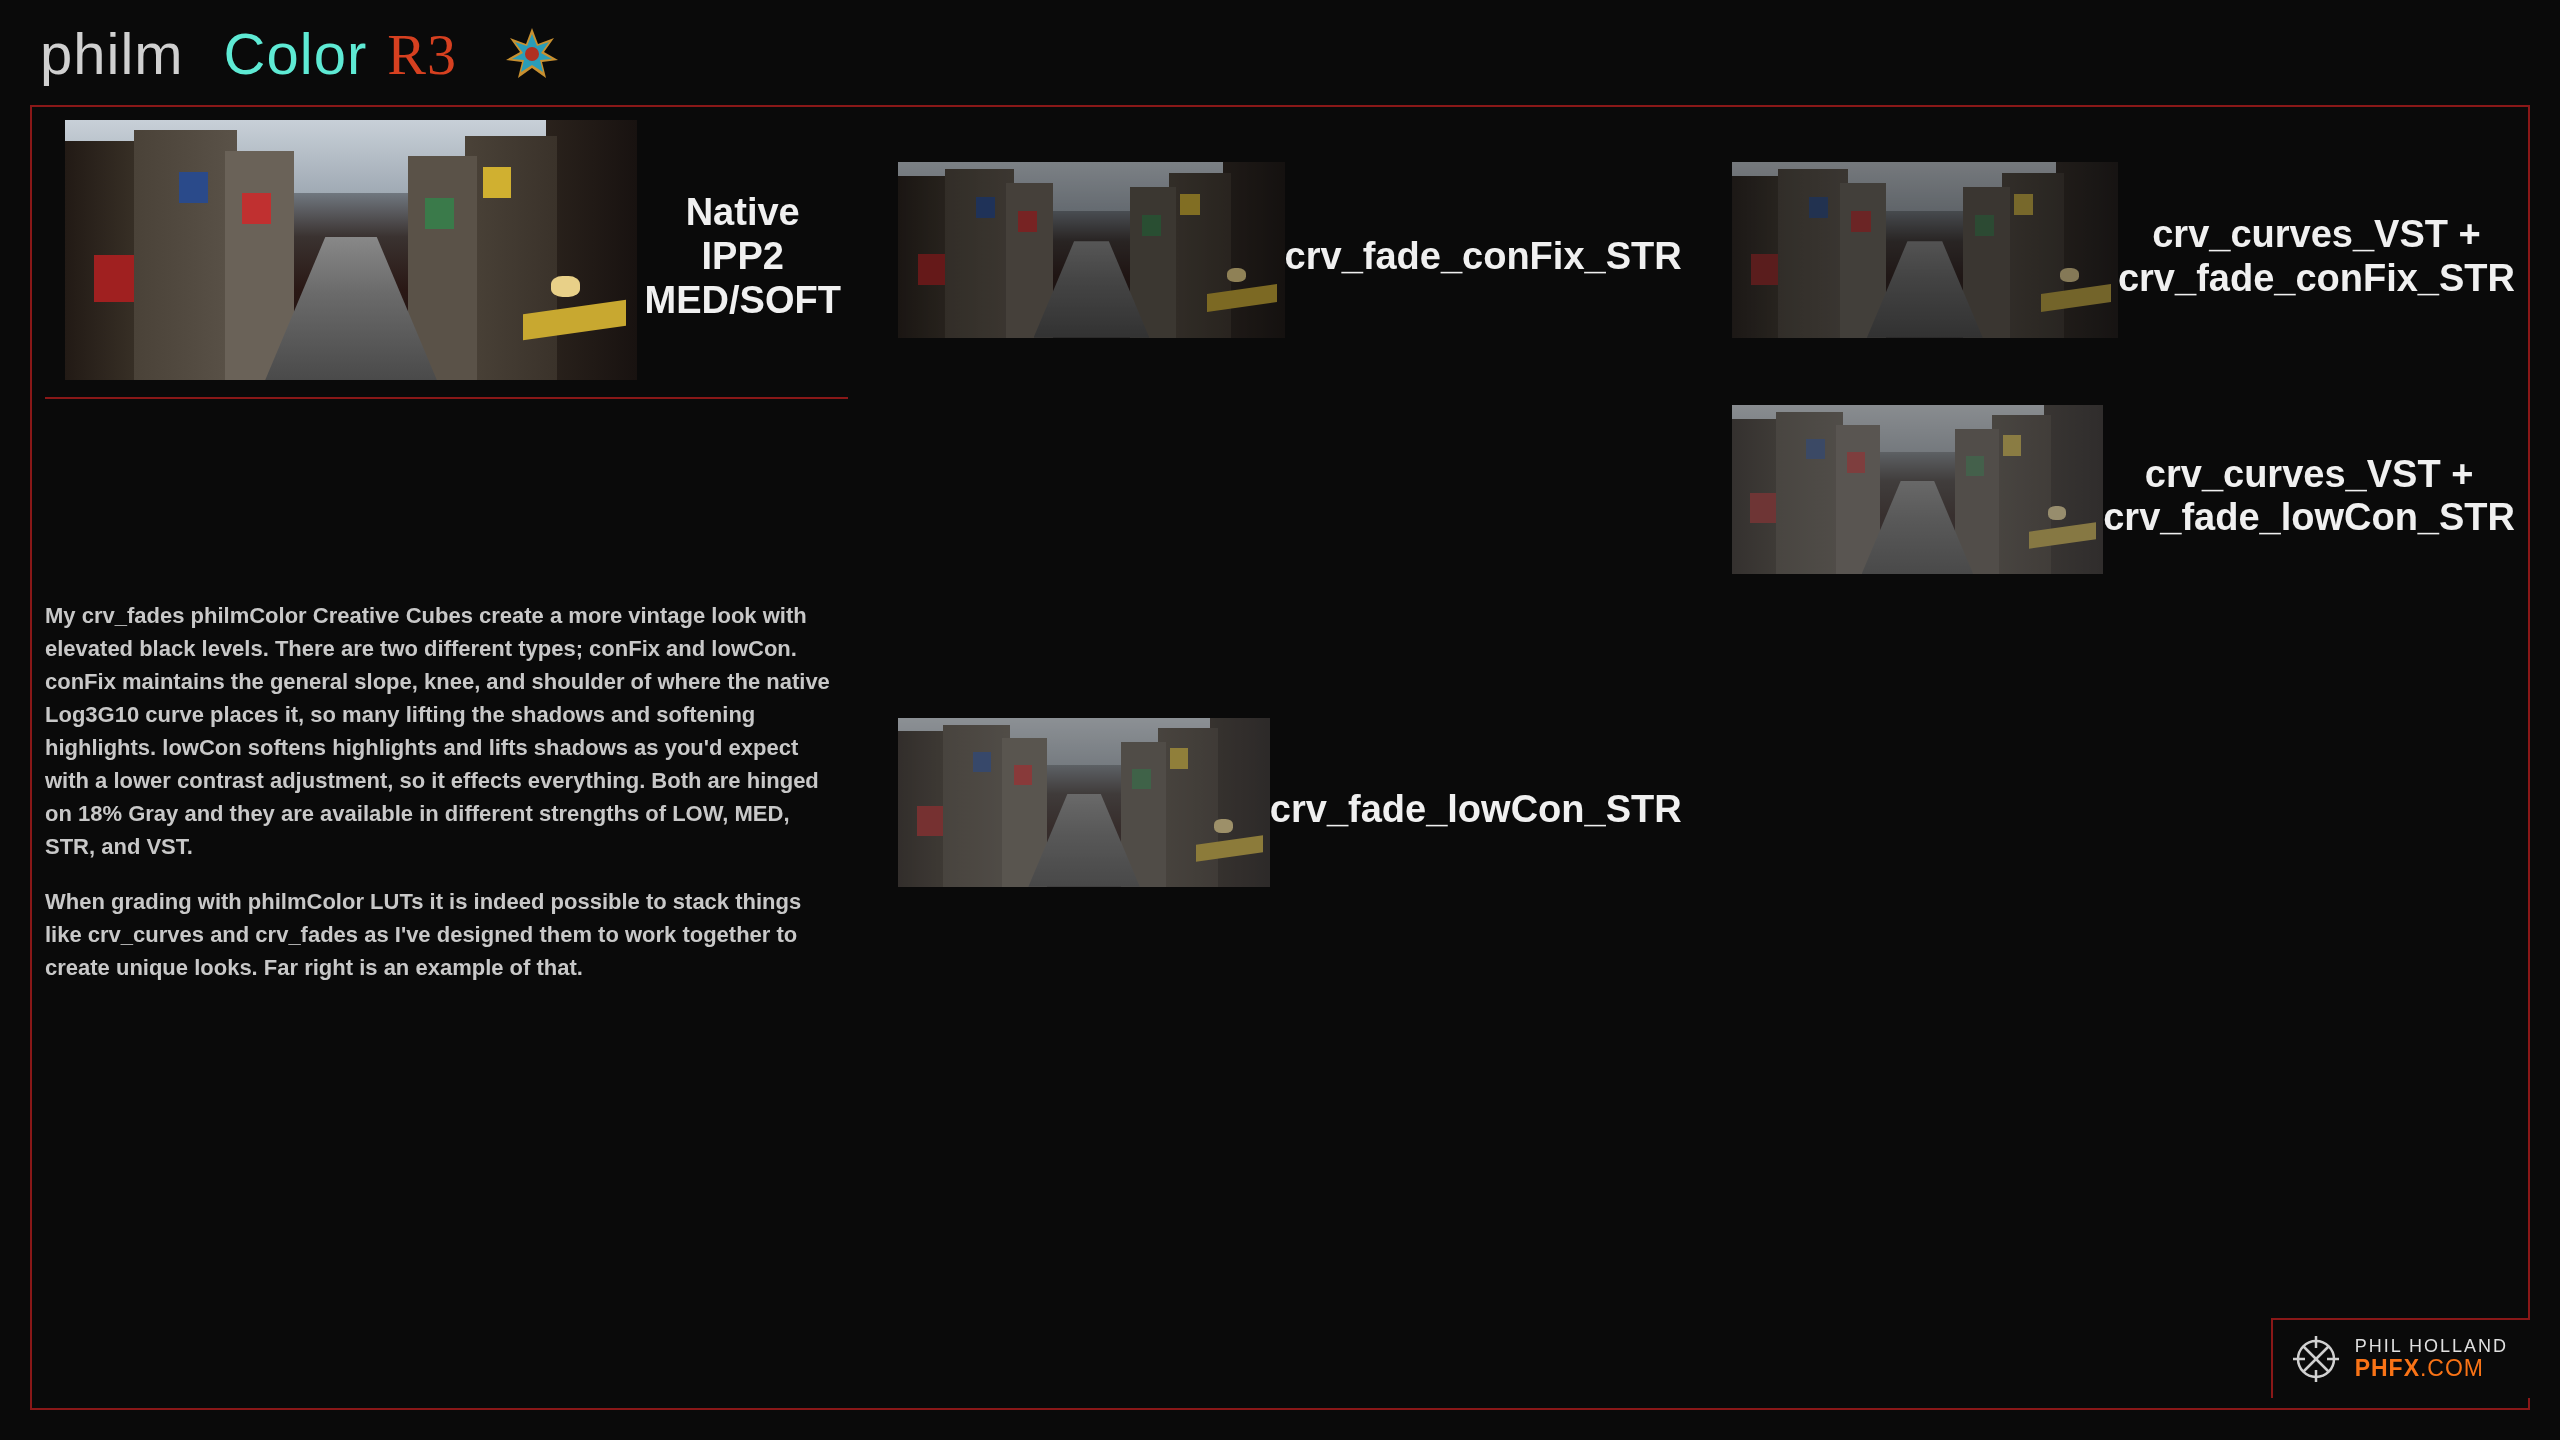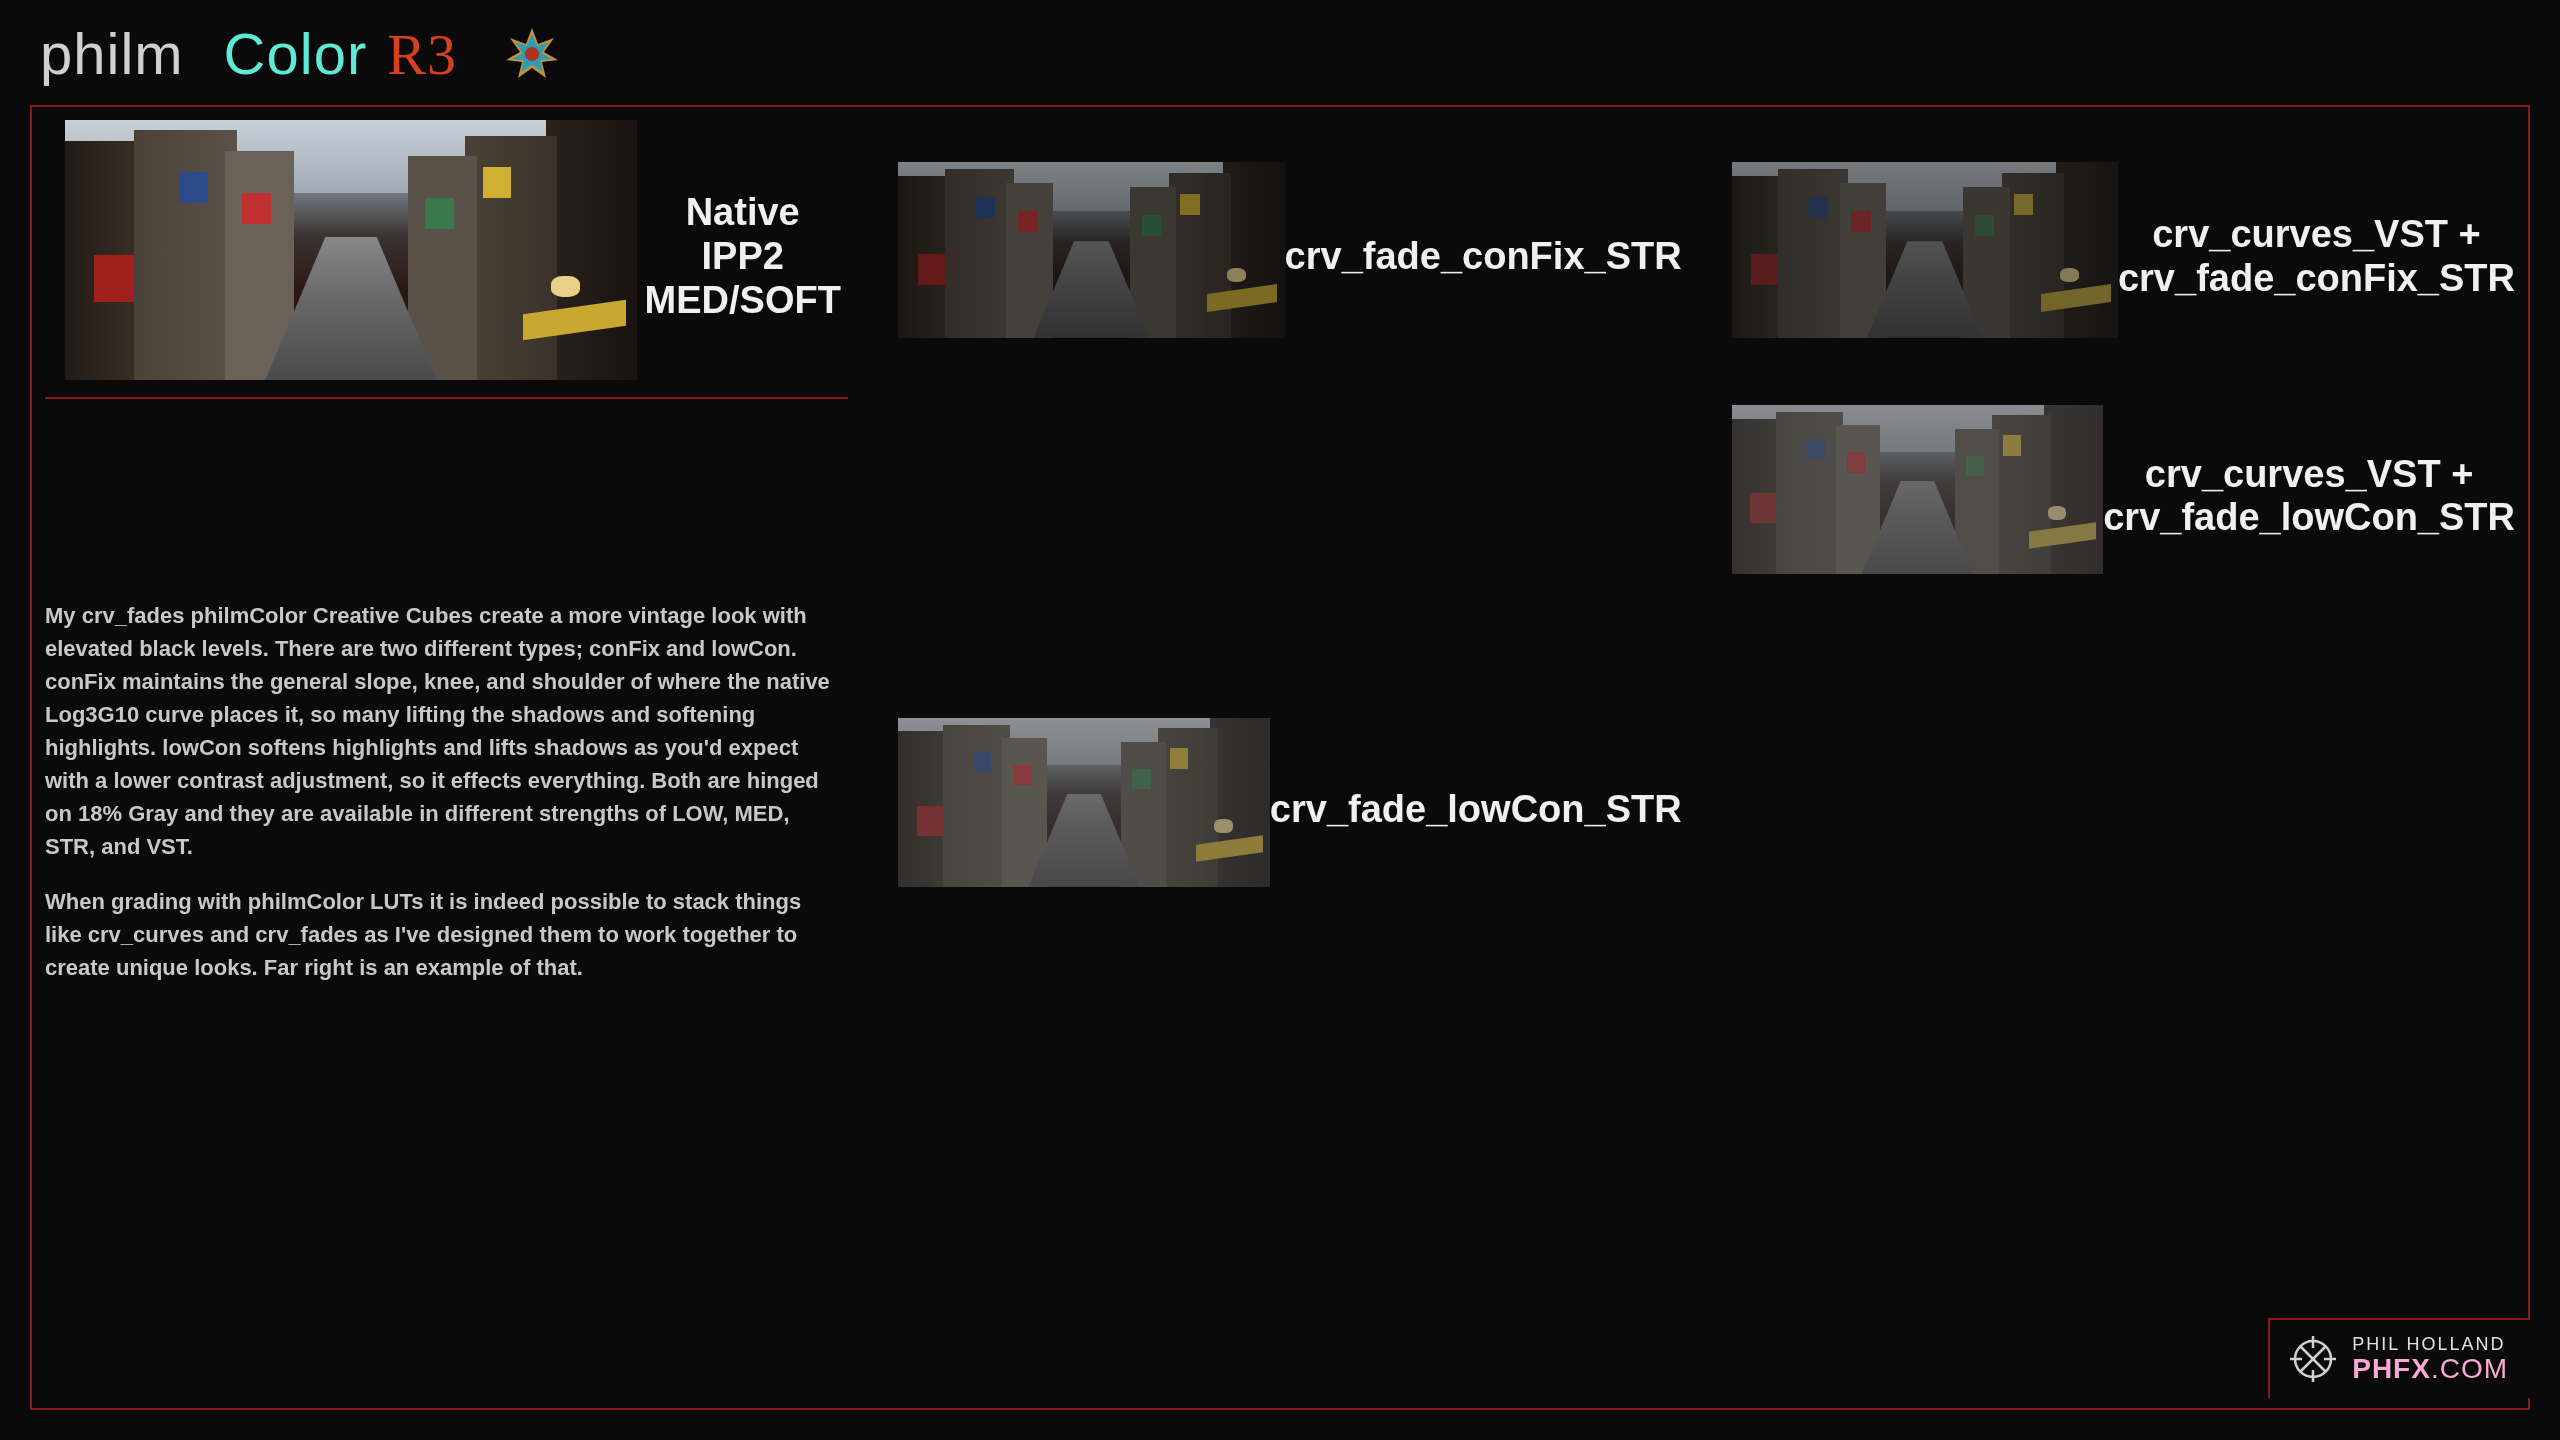--- a/index.html
+++ b/index.html
@@ -124,21 +124,21 @@
   display: flex;
   align-items: center;
   gap: 14px;
   background: #0a0a0a;
 }
 .reticle {
   width: 50px; height: 50px;
 }
 .badge-text { display:flex; flex-direction:column; line-height:1.05; }
 .badge-name { color:#e0e0e0; font-size:18px; font-weight:400; letter-spacing:2px; font-family: Arial, sans-serif;}
-.badge-site { color:#f9a8d4; font-size:28px; font-weight:700; letter-spacing:1px; }
+.badge-site { color:#f97316; font-size:23px; font-weight:700; letter-spacing:1px; }
 .badge-site .com { font-weight:300; }
 </style>
 </head>
 <body>
 
 <div class="header">
   <div class="logo">
     <span class="logo-philm">philm</span>
       <span class="logo-color">Color</span>
     <span class="logo-r3">R3</span>

